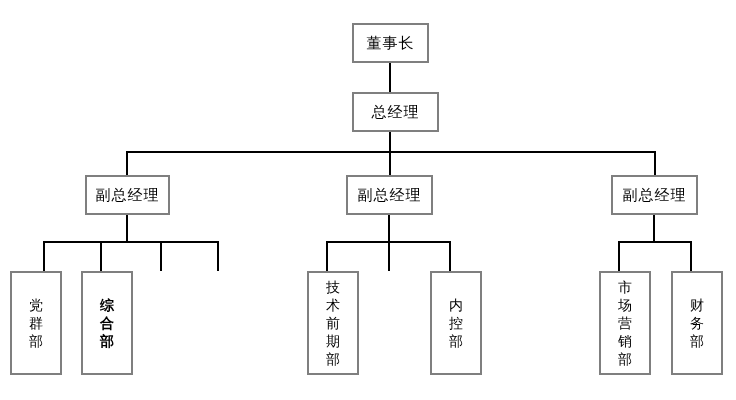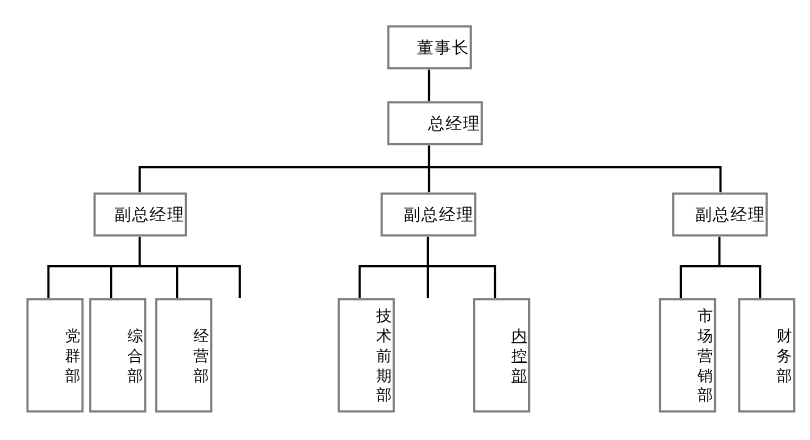--- a/index.html
+++ b/index.html
@@ -23,21 +23,21 @@
     height: 400px;
   }
   .box {
     position: absolute;
     box-sizing: border-box;
     border: 2px solid #7f7f7f;
     background: #ffffff;
     color: #000000;
     display: flex;
     align-items: center;
-    justify-content: flex-end;
+    justify-content: center;
     text-align: center;
   }
   .box.h {
     font-size: 15px;
     letter-spacing: 1px;
   }
   .box.v span {
     display: block;
     width: 16px;
     font-size: 14px;
@@ -47,27 +47,27 @@
   }
   
   .chairman { left: 352px; top: 23px;  width: 77px; height: 40px; }
   .gm       { left: 352px; top: 92px;  width: 87px; height: 40px; }
   
   .dep1 { left: 85px;  top: 175px; width: 85px; height: 40px; }
   .dep2 { left: 346px; top: 175px; width: 87px; height: 40px; }
   .dep3 { left: 611px; top: 175px; width: 87px; height: 40px; }
   
   .dept { top: 271px; width: 52px; height: 104px; }
-  .d1 { left: 24px; }
-  .d2 { left: 81px; }
+  .d1 { left: 10px; }
+  .d2 { left: 81px; font-weight: bold; }
   .d3 { left: 141px; }
   .d4 { left: 198px; }
   .d5 { left: 307px; }
   .d6 { left: 369px; }
-  .d7 { left: 430px; text-decoration: underline; }
+  .d7 { left: 430px; }
   .d8 { left: 599px; }
   .d9 { left: 671px; }
 </style>
 </head>
 <body>
 
 <div class="canvas">
 
   <svg class="connectors" viewBox="0 0 736 400" fill="none" stroke="#000000" stroke-width="2">
 
@@ -107,23 +107,20 @@
   <div class="box h dep3">
     <span>副总经理</span>
   </div>
 
   <div class="box v dept d1">
     <span>党群部</span>
   </div>
   <div class="box v dept d2">
     <span>综合部</span>
   </div>
-  <div class="box v dept d3">
-    <span>经营部</span>
-  </div>
 
   <div class="box v dept d5">
     <span>技术前期部</span>
   </div>
   <div class="box v dept d7">
     <span>内控部</span>
   </div>
 
   <div class="box v dept d9">
     <span>财务部</span>

